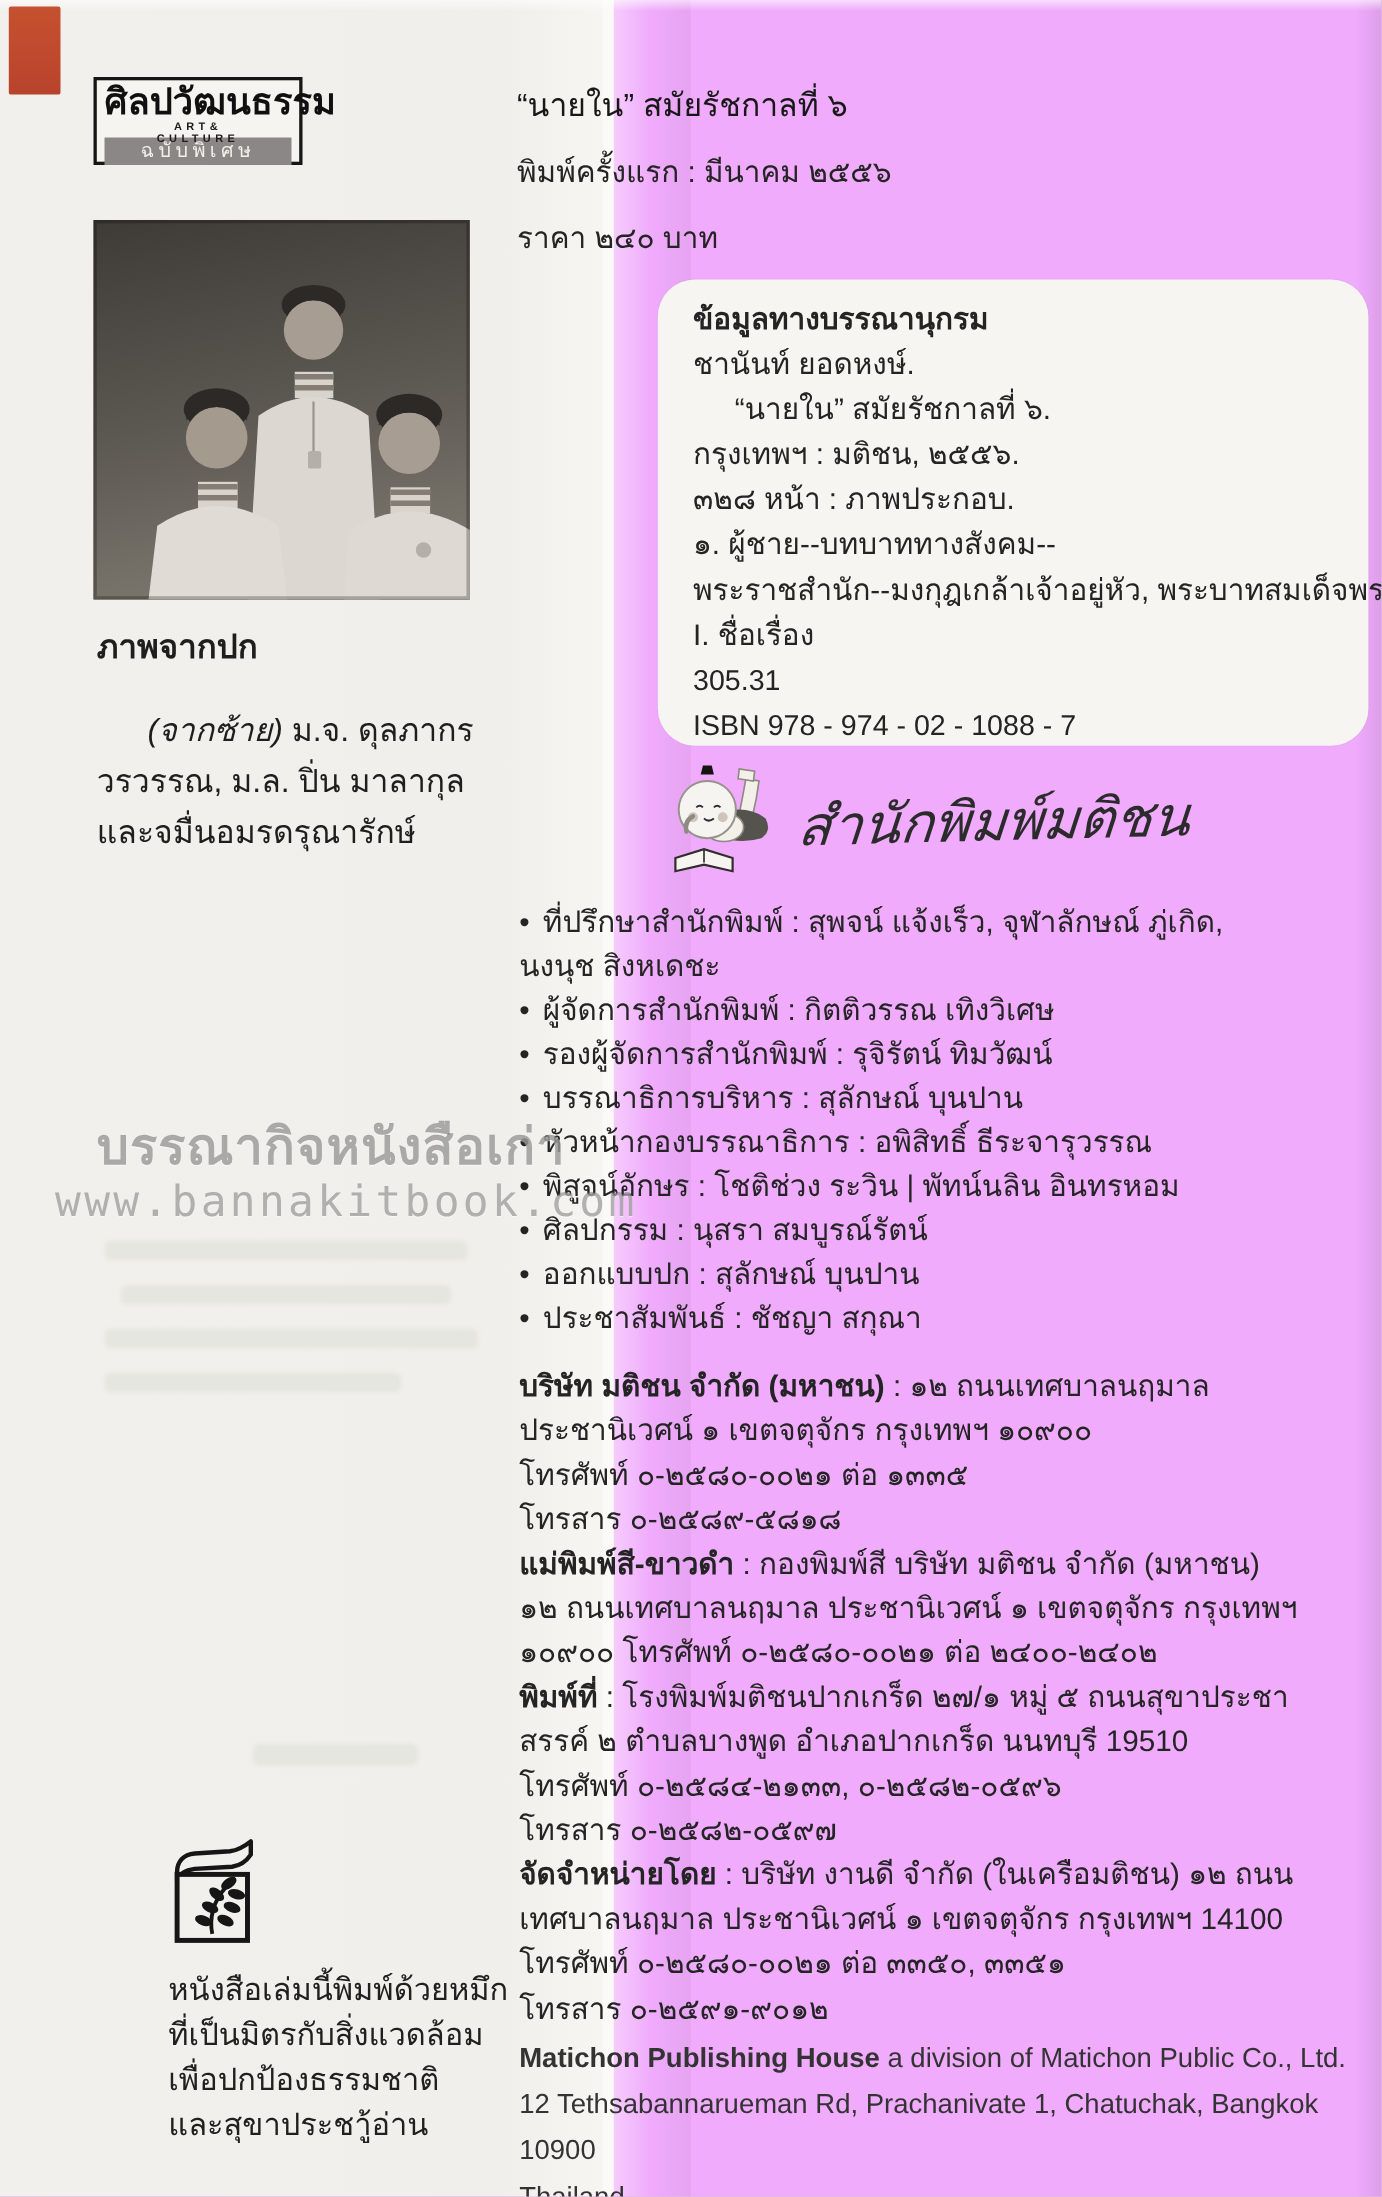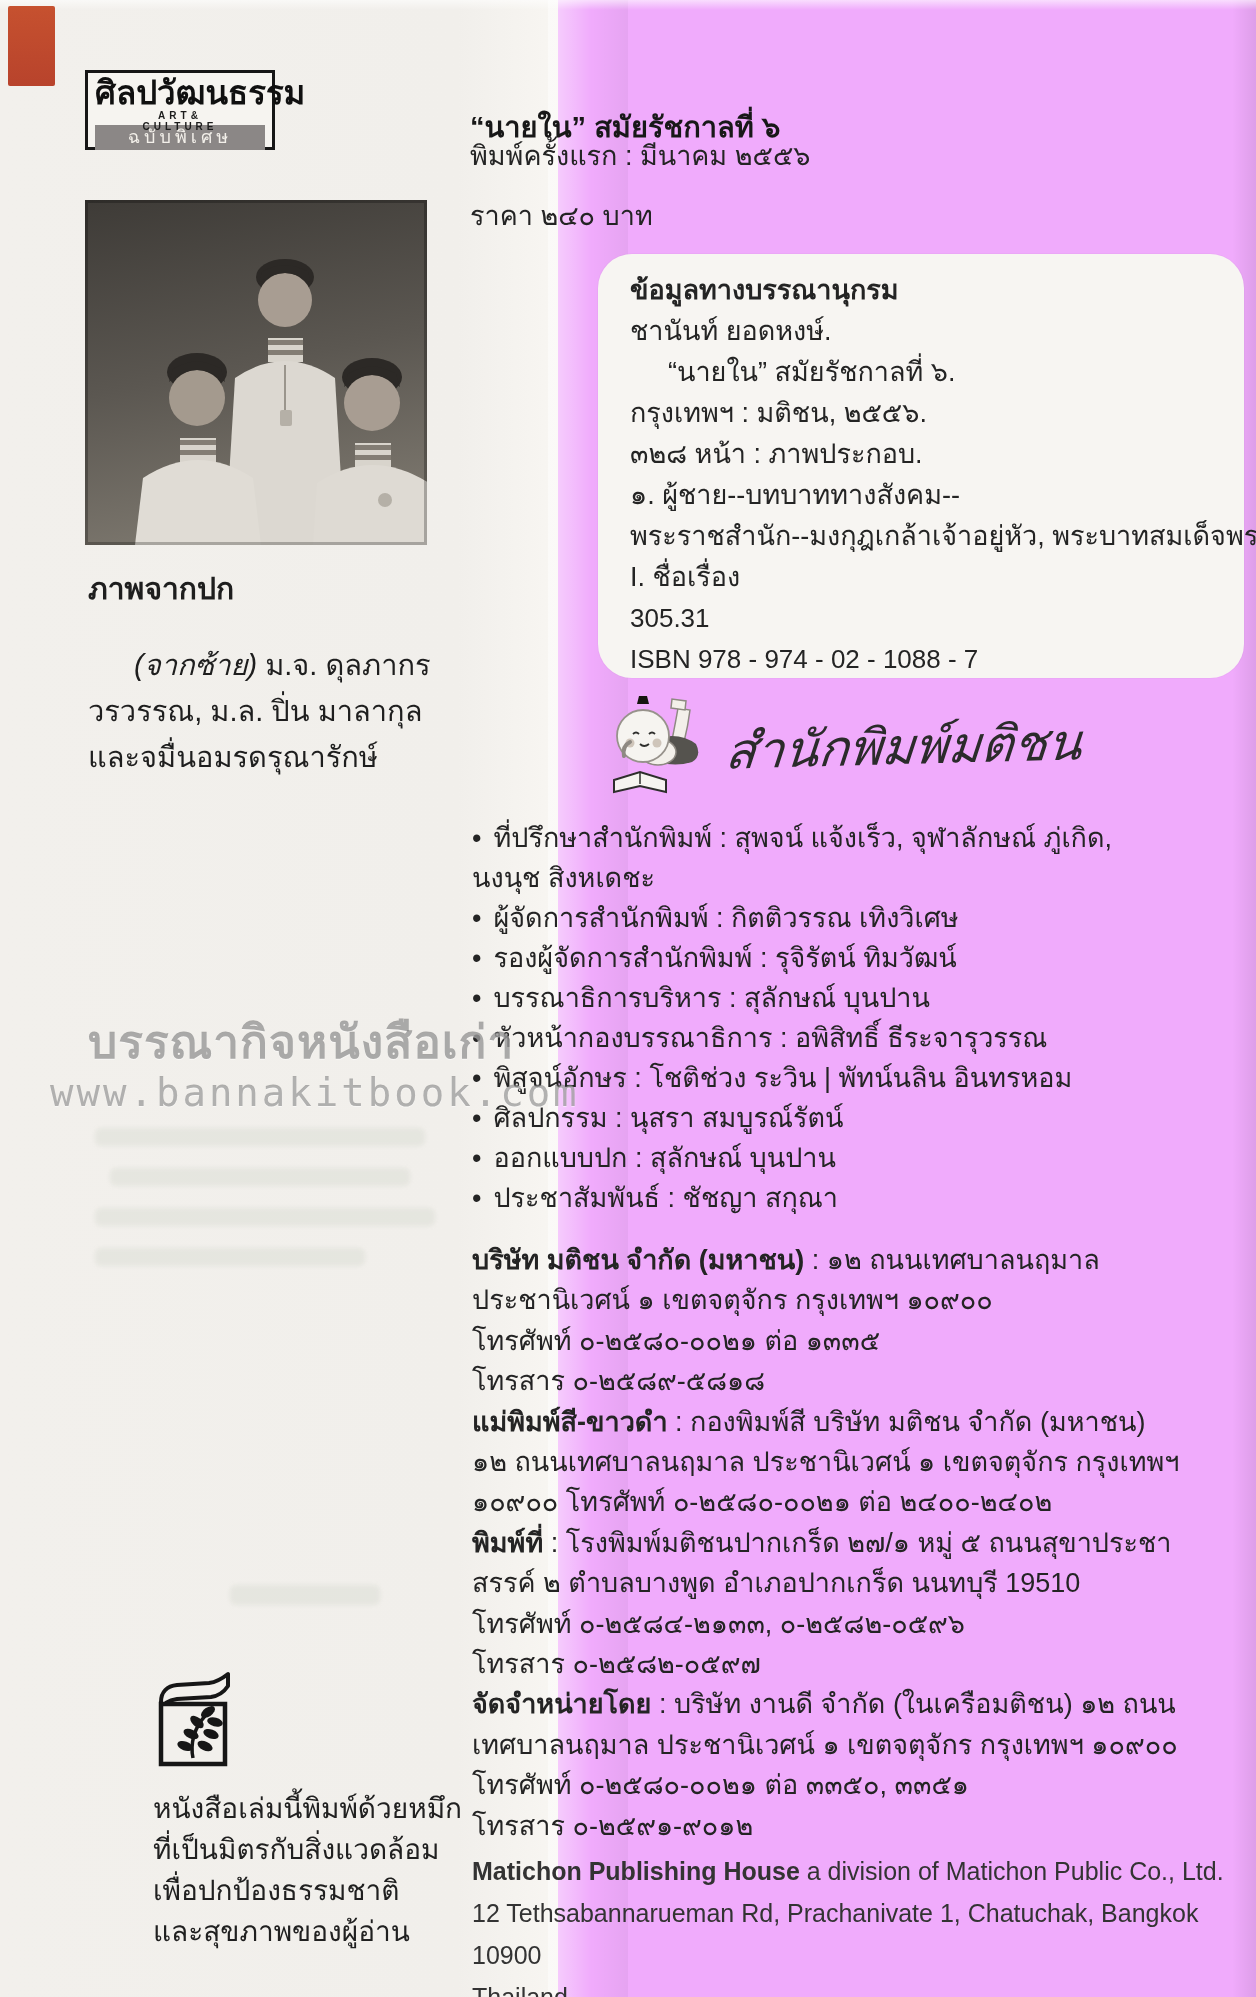--- a/index.html
+++ b/index.html
@@ -31,21 +31,21 @@
   .caption{position:absolute;left:88px;top:566px;width:370px;font-size:29px;line-height:46px;color:#1e1e1e;}
   .caption-head{font-weight:bold;font-size:30px;margin-bottom:6px;}
   .caption-indent{text-indent:46px;margin-top:30px;}
   .it{font-style:italic;}
   
   .ghost{position:absolute;background:rgba(150,162,140,.12);border-radius:6px;filter:blur(2px);}
   
   .eco-icon{position:absolute;left:153px;top:1670px;width:82px;height:100px;}
   .eco-text{position:absolute;left:153px;top:1788px;width:340px;font-size:28px;line-height:41px;color:#202020;}
   
-  .book-title{position:absolute;left:470px;top:72px;font-size:29px;font-weight:bold;color:#181818;margin-top:32px;}
+  .book-title{position:absolute;left:470px;top:72px;font-size:29px;font-weight:normal;color:#181818;}
   .info-line1{position:absolute;left:470px;top:134px;font-size:27px;}
   .info-line2{position:absolute;left:470px;top:194px;font-size:27px;}
   
   .cip-box{position:absolute;left:598px;top:254px;width:646px;height:424px;box-sizing:border-box;
         background:#f7f5f2;border-radius:34px;padding:16px 0 0 32px;font-size:27px;line-height:41px;
         overflow:visible;box-shadow:0 0 0 1px rgba(0,0,0,.02);}
   .cip-head{font-weight:bold;}
   .cip-indent{text-indent:38px;}
   .nowrap{white-space:nowrap;}
   .latin{font-size:26px;}
@@ -206,21 +206,21 @@
     <div><span class="lead"></span><span>โทรศัพท์ ๐-๒๕๘๐-๐๐๒๑ ต่อ ๑๓๓๕</span></div>
     <div><span class="lead"></span><span>โทรสาร ๐-๒๕๘๙-๕๘๑๘</span></div>
     <div><span class="lead">แม่พิมพ์สี-ขาวดำ</span><span> : กองพิมพ์สี บริษัท มติชน จำกัด (มหาชน)</span></div>
     <div><span class="lead"></span><span>๑๒ ถนนเทศบาลนฤมาล ประชานิเวศน์ ๑ เขตจตุจักร กรุงเทพฯ</span></div>
     <div><span class="lead"></span><span>๑๐๙๐๐ โทรศัพท์ ๐-๒๕๘๐-๐๐๒๑ ต่อ ๒๔๐๐-๒๔๐๒</span></div>
     <div><span class="lead">พิมพ์ที่</span><span> : โรงพิมพ์มติชนปากเกร็ด ๒๗/๑ หมู่ ๕ ถนนสุขาประชา</span></div>
     <div><span class="lead"></span><span>สรรค์ ๒ ตำบลบางพูด อำเภอปากเกร็ด นนทบุรี 19510</span></div>
     <div><span class="lead"></span><span>โทรศัพท์ ๐-๒๕๘๔-๒๑๓๓, ๐-๒๕๘๒-๐๕๙๖</span></div>
     <div><span class="lead"></span><span>โทรสาร ๐-๒๕๘๒-๐๕๙๗</span></div>
     <div><span class="lead">จัดจำหน่ายโดย</span><span> : บริษัท งานดี จำกัด (ในเครือมติชน) ๑๒ ถนน</span></div>
-    <div><span class="lead"></span><span>เทศบาลนฤมาล ประชานิเวศน์ ๑ เขตจตุจักร กรุงเทพฯ ๑๐๙๐๐</span></div>
+    <div><span class="lead"></span><span>เทศบาลนฤมาล ประชานิเวศน์ ๑ เขตจตุจักร กรุงเทพฯ 14100</span></div>
     <div><span class="lead"></span><span>โทรศัพท์ ๐-๒๕๘๐-๐๐๒๑ ต่อ ๓๓๕๐, ๓๓๕๑</span></div>
     <div><span class="lead"></span><span>โทรสาร ๐-๒๕๙๑-๙๐๑๒</span></div>
   </div>
 
   <div class="english">
     <div><span class="lead">Matichon Publishing House</span><span> a division of Matichon Public Co., Ltd.</span></div>
     <div>12 Tethsabannarueman Rd, Prachanivate 1, Chatuchak, Bangkok 10900</div>
     <div>Thailand</div>
   </div>
 
@@ -235,19 +235,19 @@
       <ellipse cx="58" cy="64" rx="8" ry="4.5" transform="rotate(20 58 64)" fill="#161616"></ellipse>
       <ellipse cx="38" cy="64" rx="8" ry="4.5" transform="rotate(-155 38 64)" fill="#161616"></ellipse>
       <ellipse cx="52" cy="76" rx="8" ry="4.5" transform="rotate(25 52 76)" fill="#161616"></ellipse>
       <ellipse cx="32" cy="76" rx="8" ry="4.5" transform="rotate(-160 32 76)" fill="#161616"></ellipse>
     </svg>
   </div>
   <div class="eco-text">
     <div>หนังสือเล่มนี้พิมพ์ด้วยหมึก</div>
     <div>ที่เป็นมิตรกับสิ่งแวดล้อม</div>
     <div>เพื่อปกป้องธรรมชาติ</div>
-    <div>และสุขภาพของผู้อ่าน</div>
+    <div>และสุขาประชาู้อ่าน</div>
   </div>
 
   <div class="wm wm1">บรรณากิจหนังสือเก่า</div>
   <div class="wm wm2">www.bannakitbook.com</div>
 
 </div>
 
 </body></html>

